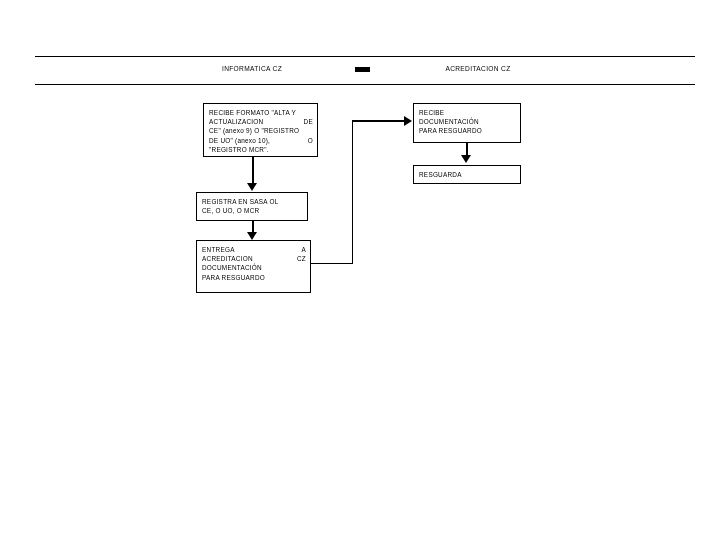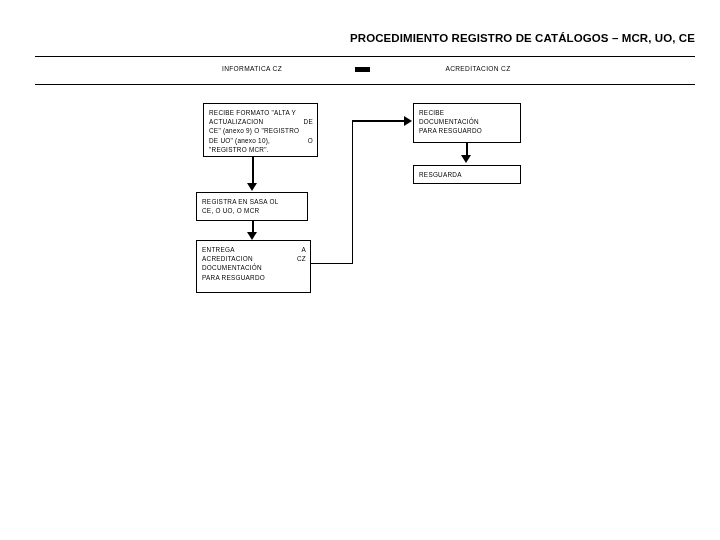--- a/index.html
+++ b/index.html
@@ -139,21 +139,20 @@
   #elbow-h-bottom { left: 311px; top: 263px; width: 42px; border-top-width: 1.3px; border-top-style: solid; }
   #elbow-v        { left: 352px; top: 121px; height: 143px; border-left-width: 1.3px; border-left-style: solid; }
   #elbow-h-top    { left: 352px; top: 120px; width: 54px; border-top-width: 2.4px; border-top-style: solid; }
   #elbow-head     { left: 404px; top: 116px; }
 </style>
 </head>
 <body>
 
 <div id="slide">
 
-  <div class="title">PROCEDIMIENTO REGISTRO DE CATÁLOGOS – MCR, UO, CE</div>
 
   <div class="hrule top"></div>
   <div class="hrule bottom"></div>
 
   <div class="col-head left">INFORMATICA CZ</div>
   <div class="head-marker"></div>
   <div class="col-head right">ACREDITACION CZ</div>
 
   <div class="box justify" id="box-recibe-formato">
     <span class="ln">

